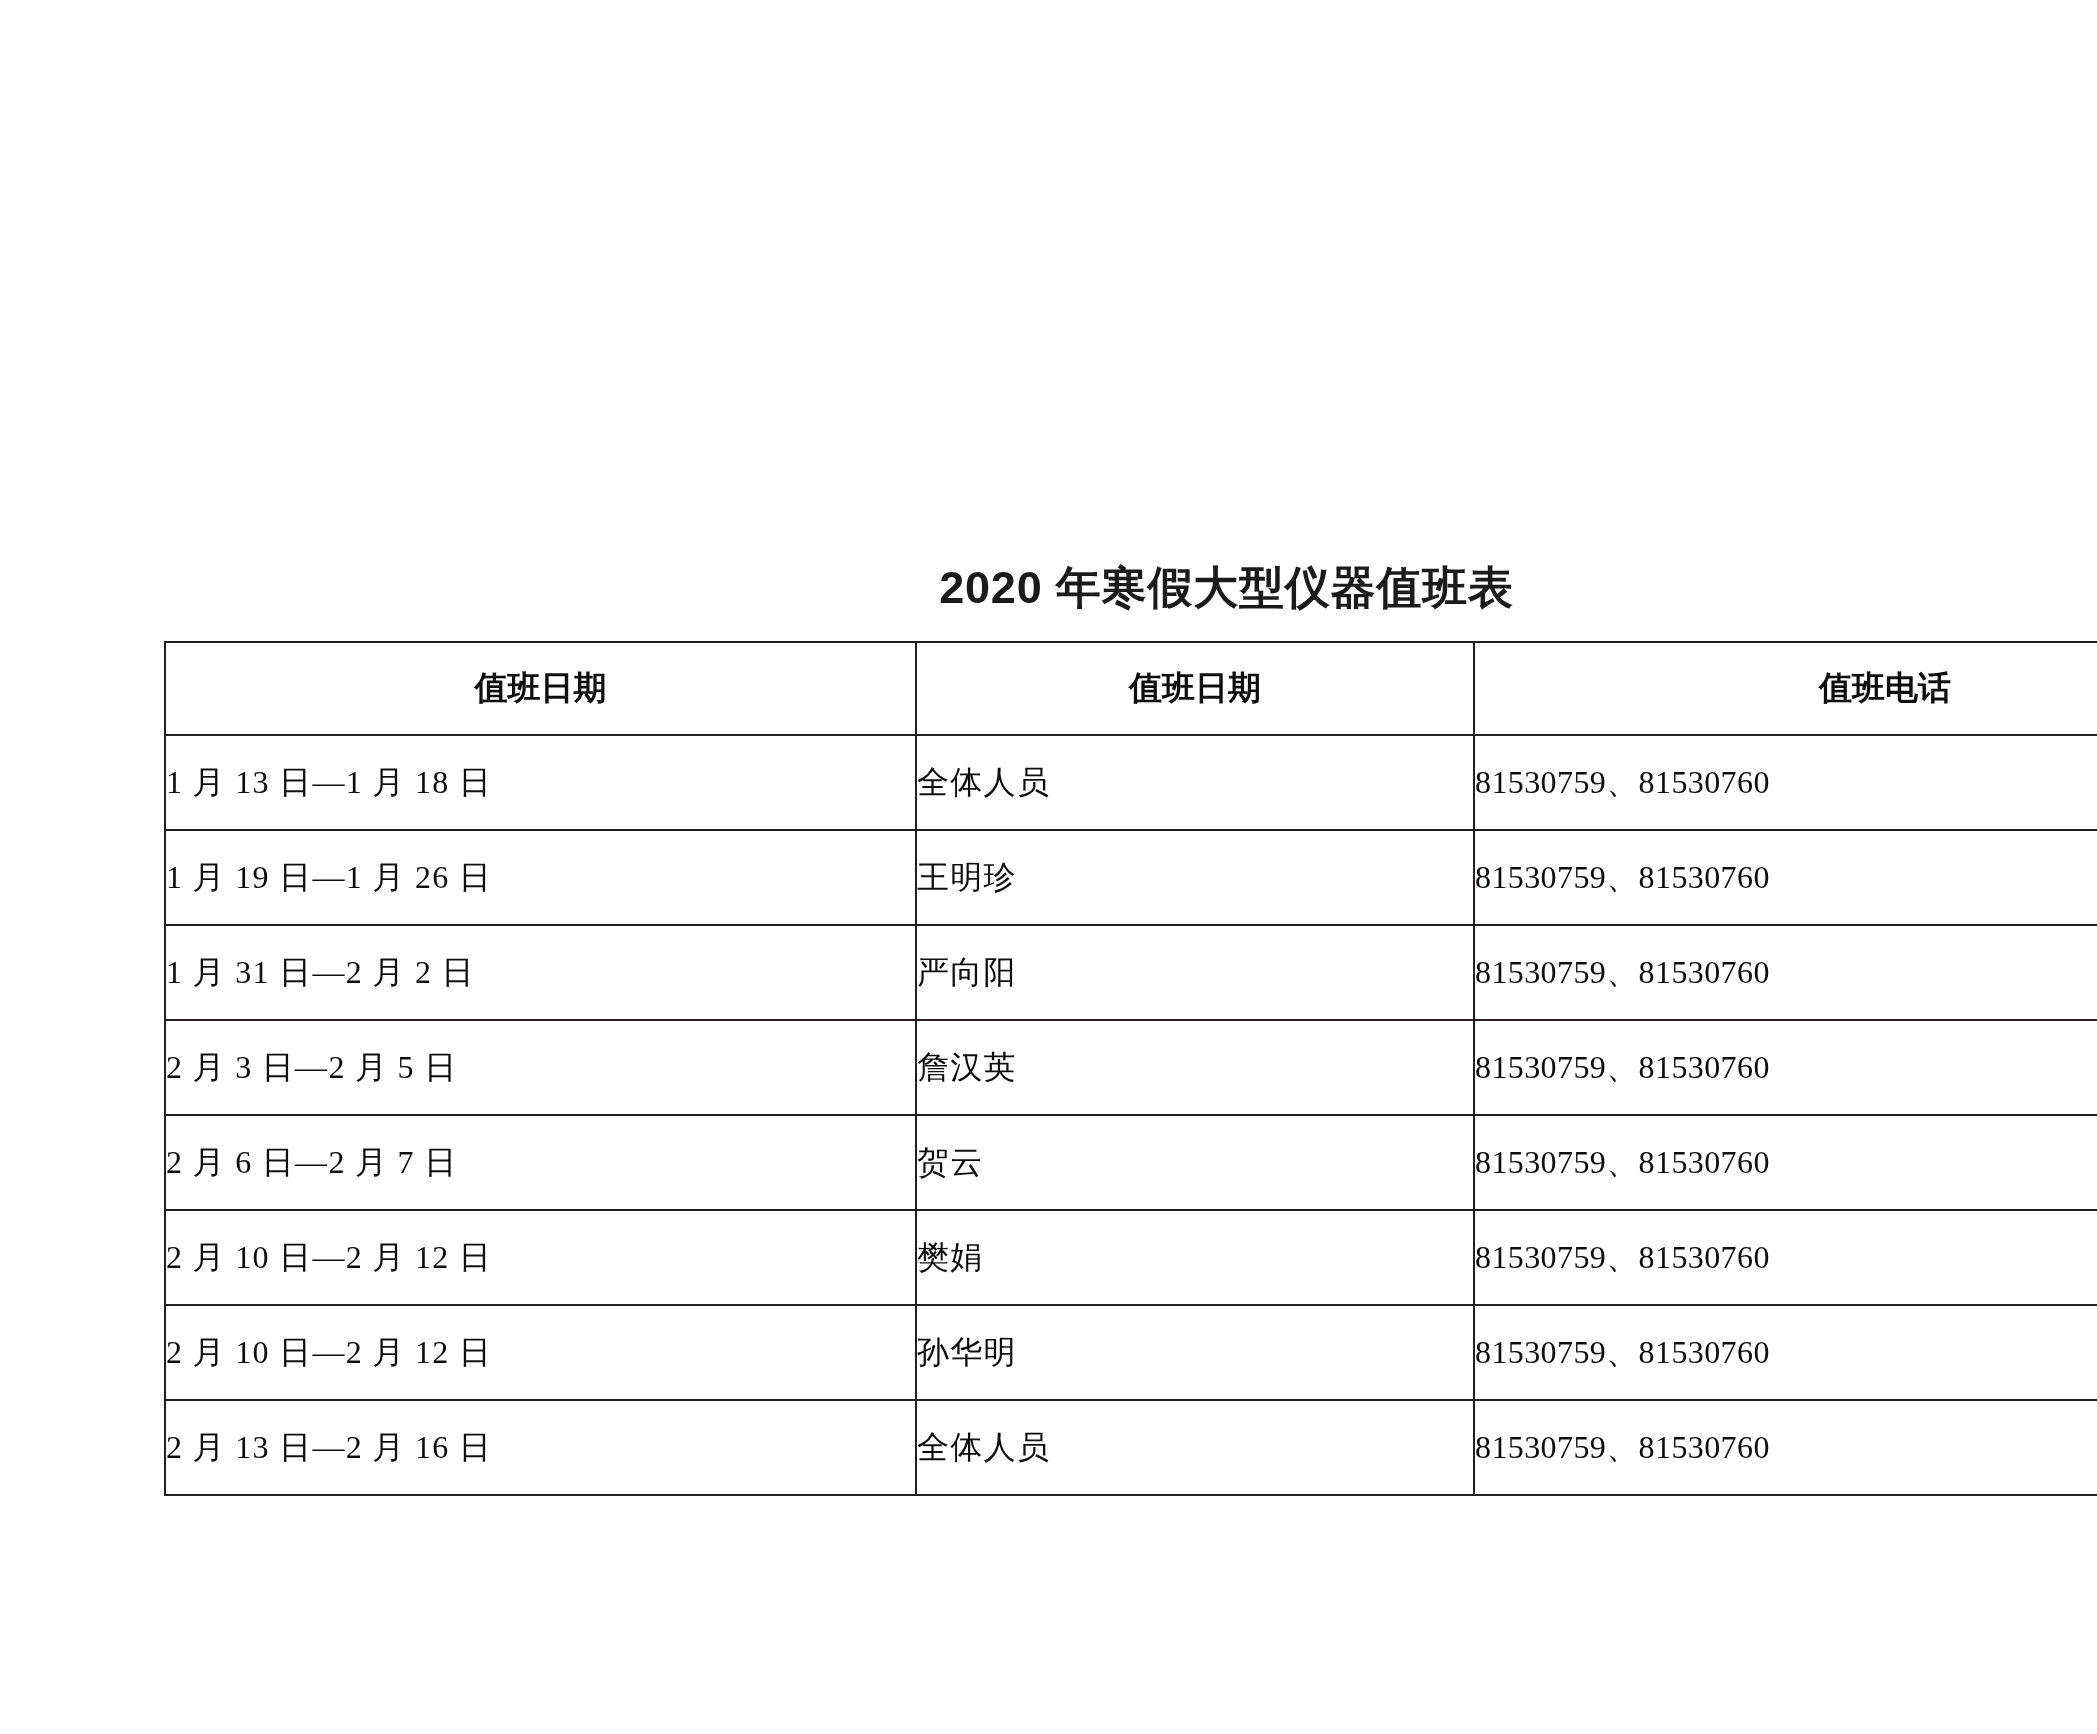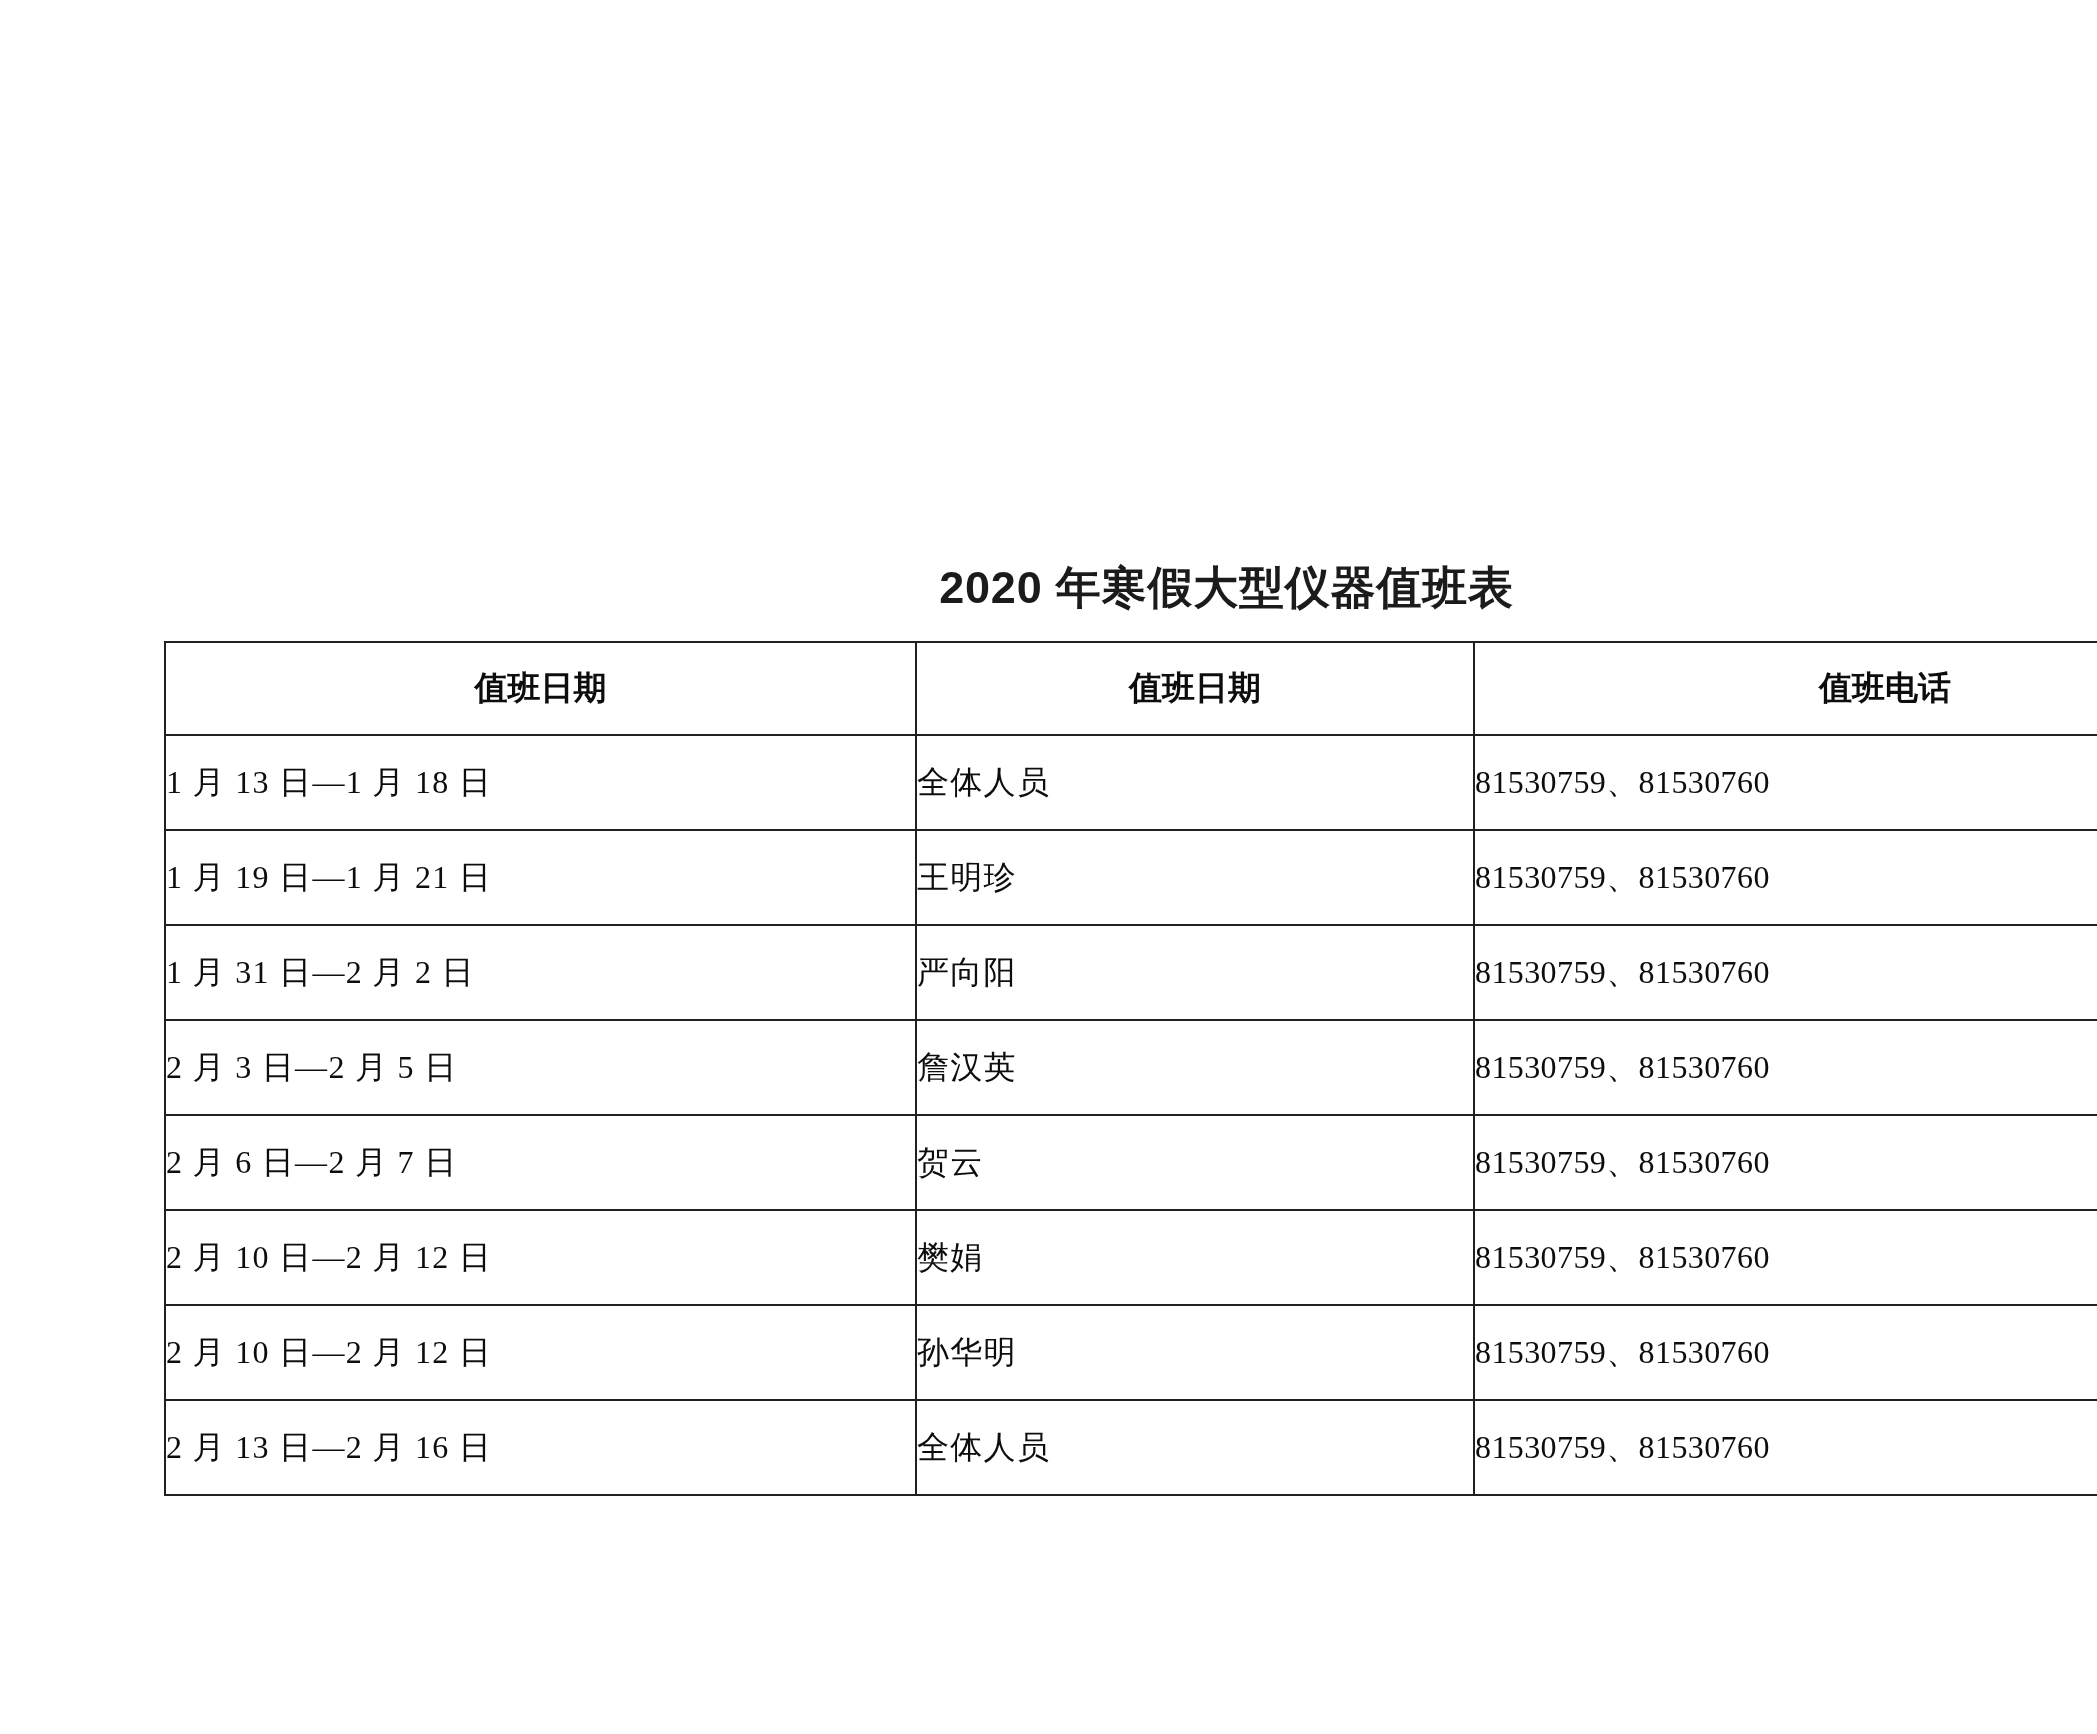--- a/index.html
+++ b/index.html
@@ -93,21 +93,21 @@
           <th>值班电话</th>
         </tr>
       </thead>
       <tbody>
         <tr>
           <td class="cell-date">1 月 13 日—1 月 18 日</td>
           <td class="cell-person">全体人员</td>
           <td class="cell-phone">81530759、81530760</td>
         </tr>
         <tr>
-          <td class="cell-date">1 月 19 日—1 月 21 日</td>
+          <td class="cell-date">1 月 19 日—1 月 26 日</td>
           <td class="cell-person">王明珍</td>
           <td class="cell-phone">81530759、81530760</td>
         </tr>
         <tr>
           <td class="cell-date">1 月 31 日—2 月 2 日</td>
           <td class="cell-person">严向阳</td>
           <td class="cell-phone">81530759、81530760</td>
         </tr>
         <tr>
           <td class="cell-date">2 月 3 日—2 月 5 日</td>

